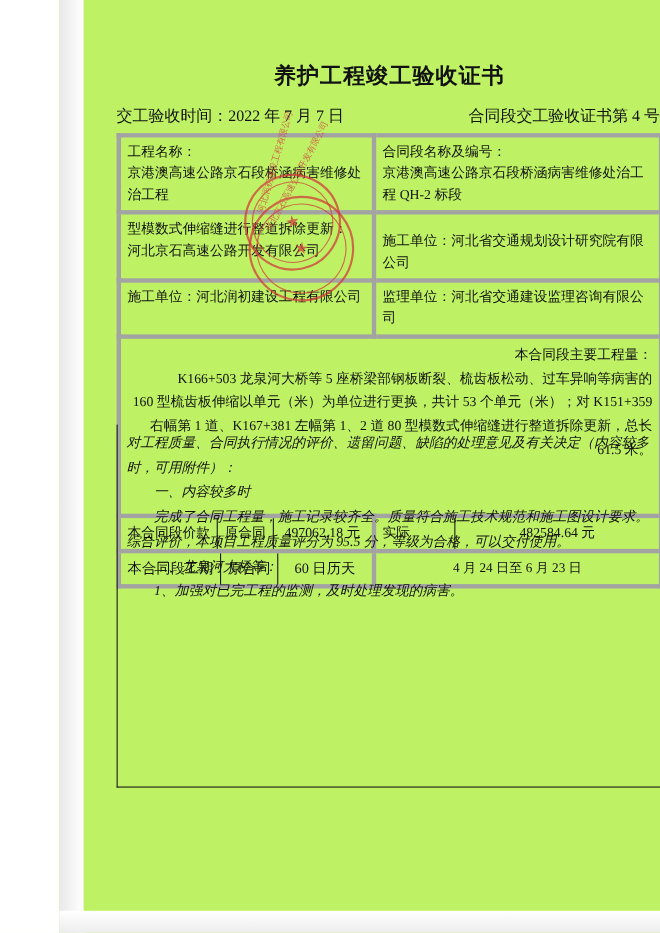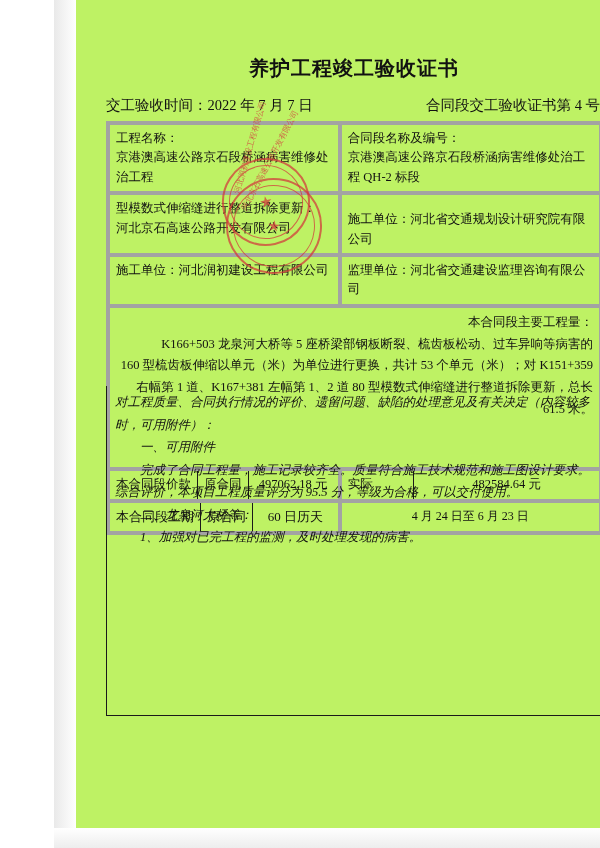--- a/index.html
+++ b/index.html
@@ -254,21 +254,21 @@
         </tbody>
             </table>
       </td>
     </tr>
   </tbody>
     </table>
 
   <div class="tail">
     <div class="tail-box">
       <div>对工程质量、合同执行情况的评价、遗留问题、缺陷的处理意见及有关决定（内容较多时，可用附件）：</div>
-      <div class="indent2">一、可用附件</div>
+      <div class="indent2">一、内容较多时</div>
       <div class="indent2">完成了合同工程量，施工记录较齐全。质量符合施工技术规范和施工图设计要求。综合评价，本项目工程质量评分为 95.5 分，等级为合格，可以交付使用。</div>
       <div class="indent2">二、龙泉河大桥等：</div>
       <div class="indent2">1、加强对已完工程的监测，及时处理发现的病害。</div>
     </div>
   </div>
 
   <div class="seal seal-1">
     <div class="seal-inner"></div>
     <div class="seal-star">★</div>
     <div class="seal-text">

